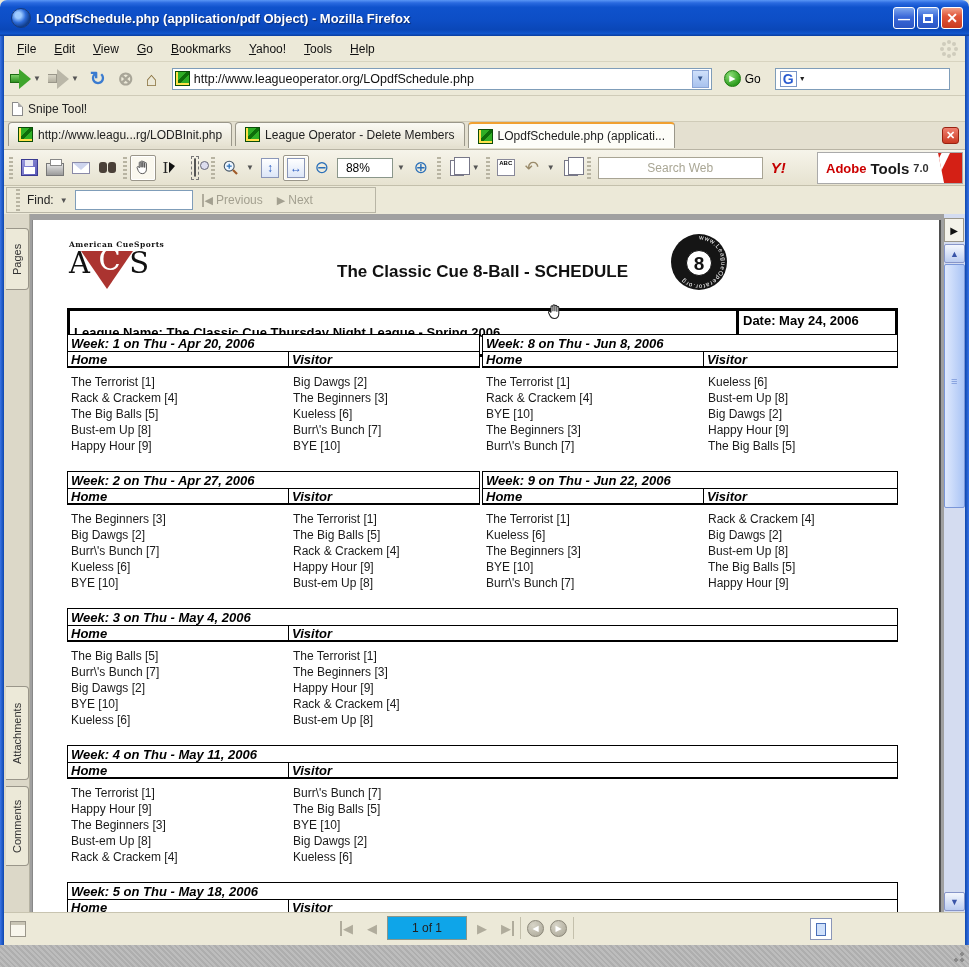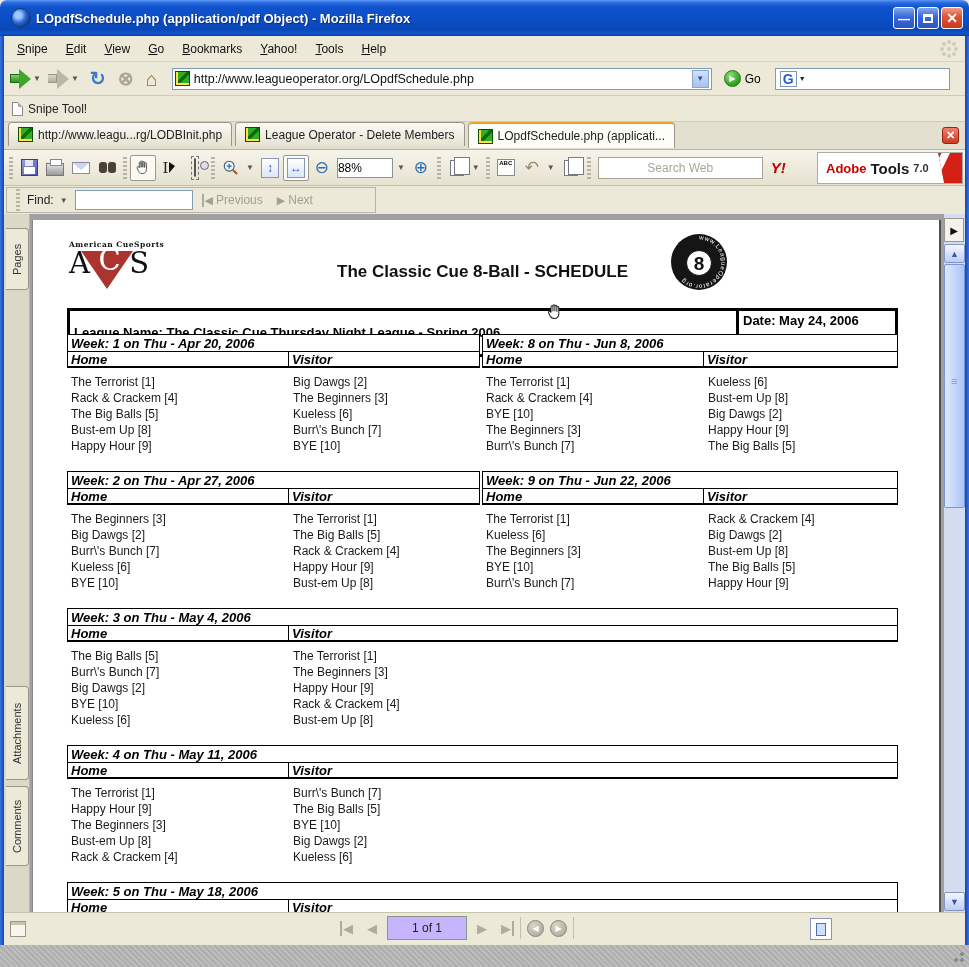--- a/index.html
+++ b/index.html
@@ -110,21 +110,21 @@
   .binoc i+i { margin-left:1px; }
   .ibeam { font-family:"DejaVu Serif",serif; font-size:15px; color:#222; }
   .cursor-tri { width:0; height:0; border-left:6px solid #111; border-top:4px solid transparent; border-bottom:7px solid transparent; margin-left:1px; }
   .camera { width:18px; height:12px; background:linear-gradient(180deg,#b8b8c8,#6a6a7a); border:1px solid #555; border-radius:2px; position:relative; }
   .camera::after { content:""; position:absolute; left:5px; top:2px; width:7px; height:7px; border-radius:50%; background:#dde; border:1px solid #667; }
   .dashedbox { border:1px dashed #777; padding:2px; }
   .zoomglyph { color:#2a6fb8; font-size:17px; line-height:1; }
   .fitbox { width:18px; height:20px; border:1px solid #8a96b8; background:linear-gradient(180deg,#fff,#dce6f8);
     display:flex; align-items:center; justify-content:center; color:#2a5cc0; font-size:12px; }
   .zoombox { width:56px; height:20px; background:#fff; border:1px solid #8a968a; font-size:12px;
-    display:flex; align-items:center; padding-left:0; margin:0 2px; }
+    display:flex; align-items:center; padding-left:8px; margin:0 2px; }
   .pages-ico { width:14px; height:16px; background:#fff; border:1px solid #778; position:relative; }
   .pages-ico::after { content:""; position:absolute; left:3px; top:-4px; width:14px; height:16px; background:#fff; border:1px solid #778; }
   .abc { width:18px; height:17px; border:1px solid #889; background:#fff; font-size:6px; font-weight:bold; text-align:center; line-height:7px; }
   .replyarrow { font-size:17px; color:#9a8a6a; }
   .searchweb { width:165px; height:22px; border:1px solid #a8a494; background:#fff; color:#a9a694;
     font-size:12px; display:flex; align-items:center; justify-content:center; margin:0 4px; }
   .yb { color:#c40000; font-weight:bold; font-style:italic; font-size:15px; padding:0 4px; }
   .adobelogo { position:absolute; right:2px; top:2px; width:146px; height:32px; background:#fff;
     border:1px solid #aaa; display:flex; align-items:center; padding-left:8px; gap:4px; overflow:hidden; }
   .adobelogo .a1 { color:#cc0000; font-weight:bold; font-size:13px; }
@@ -201,21 +201,21 @@
 
   
   .statusbar { position:absolute; left:4px; top:912px; width:961px; height:33px; background:#ece9d8;
     border-top:1px solid #c8c4b0; }
   .sb-menu { position:absolute; left:6px; top:8px; width:16px; height:16px; border:1px solid #9a968a; background:#f8f6ec;
     box-shadow:inset 0 3px 0 #c8c4b4; }
   .sb-nav { position:absolute; left:336px; top:3px; display:flex; align-items:center; gap:6px; }
   .sb-arrow { color:#b0ac9c; font-size:13px; padding:0 4px; }
   .firstbar { border-left:2px solid #b0ac9c; padding-left:1px; }
   .lastbar { border-right:2px solid #b0ac9c; padding-right:1px; }
-  .pagebox { width:80px; height:24px; background:#c4b5fd; border:1px solid #8a968a; font-size:12px; color:#222;
+  .pagebox { width:80px; height:24px; background:#0ea5e9; border:1px solid #8a968a; font-size:12px; color:#222;
     display:flex; align-items:center; justify-content:center; }
   .roundbtn { width:17px; height:17px; border-radius:50%; background:radial-gradient(circle at 35% 30%,#d8d5c8,#a8a494);
     border:1px solid #8a8678; color:#fff; font-size:8px; display:flex; align-items:center; justify-content:center; }
   .sb-sep { width:1px; height:22px; background:#c4c0ac; }
   .layoutbtn { position:absolute; left:806px; top:5px; width:22px; height:22px; background:#fff; border:1px solid #8a96b8;
     display:flex; align-items:center; justify-content:center; }
   .layoutbtn i { width:10px; height:13px; background:#cfe0fa; border:1px solid #4a6fb8; }
 
   
   .bottomstrip { position:absolute; left:0; top:945px; width:969px; height:22px;
@@ -239,21 +239,21 @@
         <span class="maxglyph"></span>
       </div>
     <div class="winbtn close">✕</div>
   </div>
 </div>
 
 <div class="edge-l"></div>
 <div class="edge-r"></div>
 
 <div class="menubar">
-  <span class="menu-item">Snipe</span>
+  <span class="menu-item">File</span>
   <span class="menu-item">Edit</span>
   <span class="menu-item">View</span>
   <span class="menu-item">Go</span>
   <span class="menu-item">Bookmarks</span>
   <span class="menu-item">Yahoo!</span>
   <span class="menu-item">Tools</span>
   <span class="menu-item">Help</span>
   <span class="throbber">
       <i></i>
     </span>

